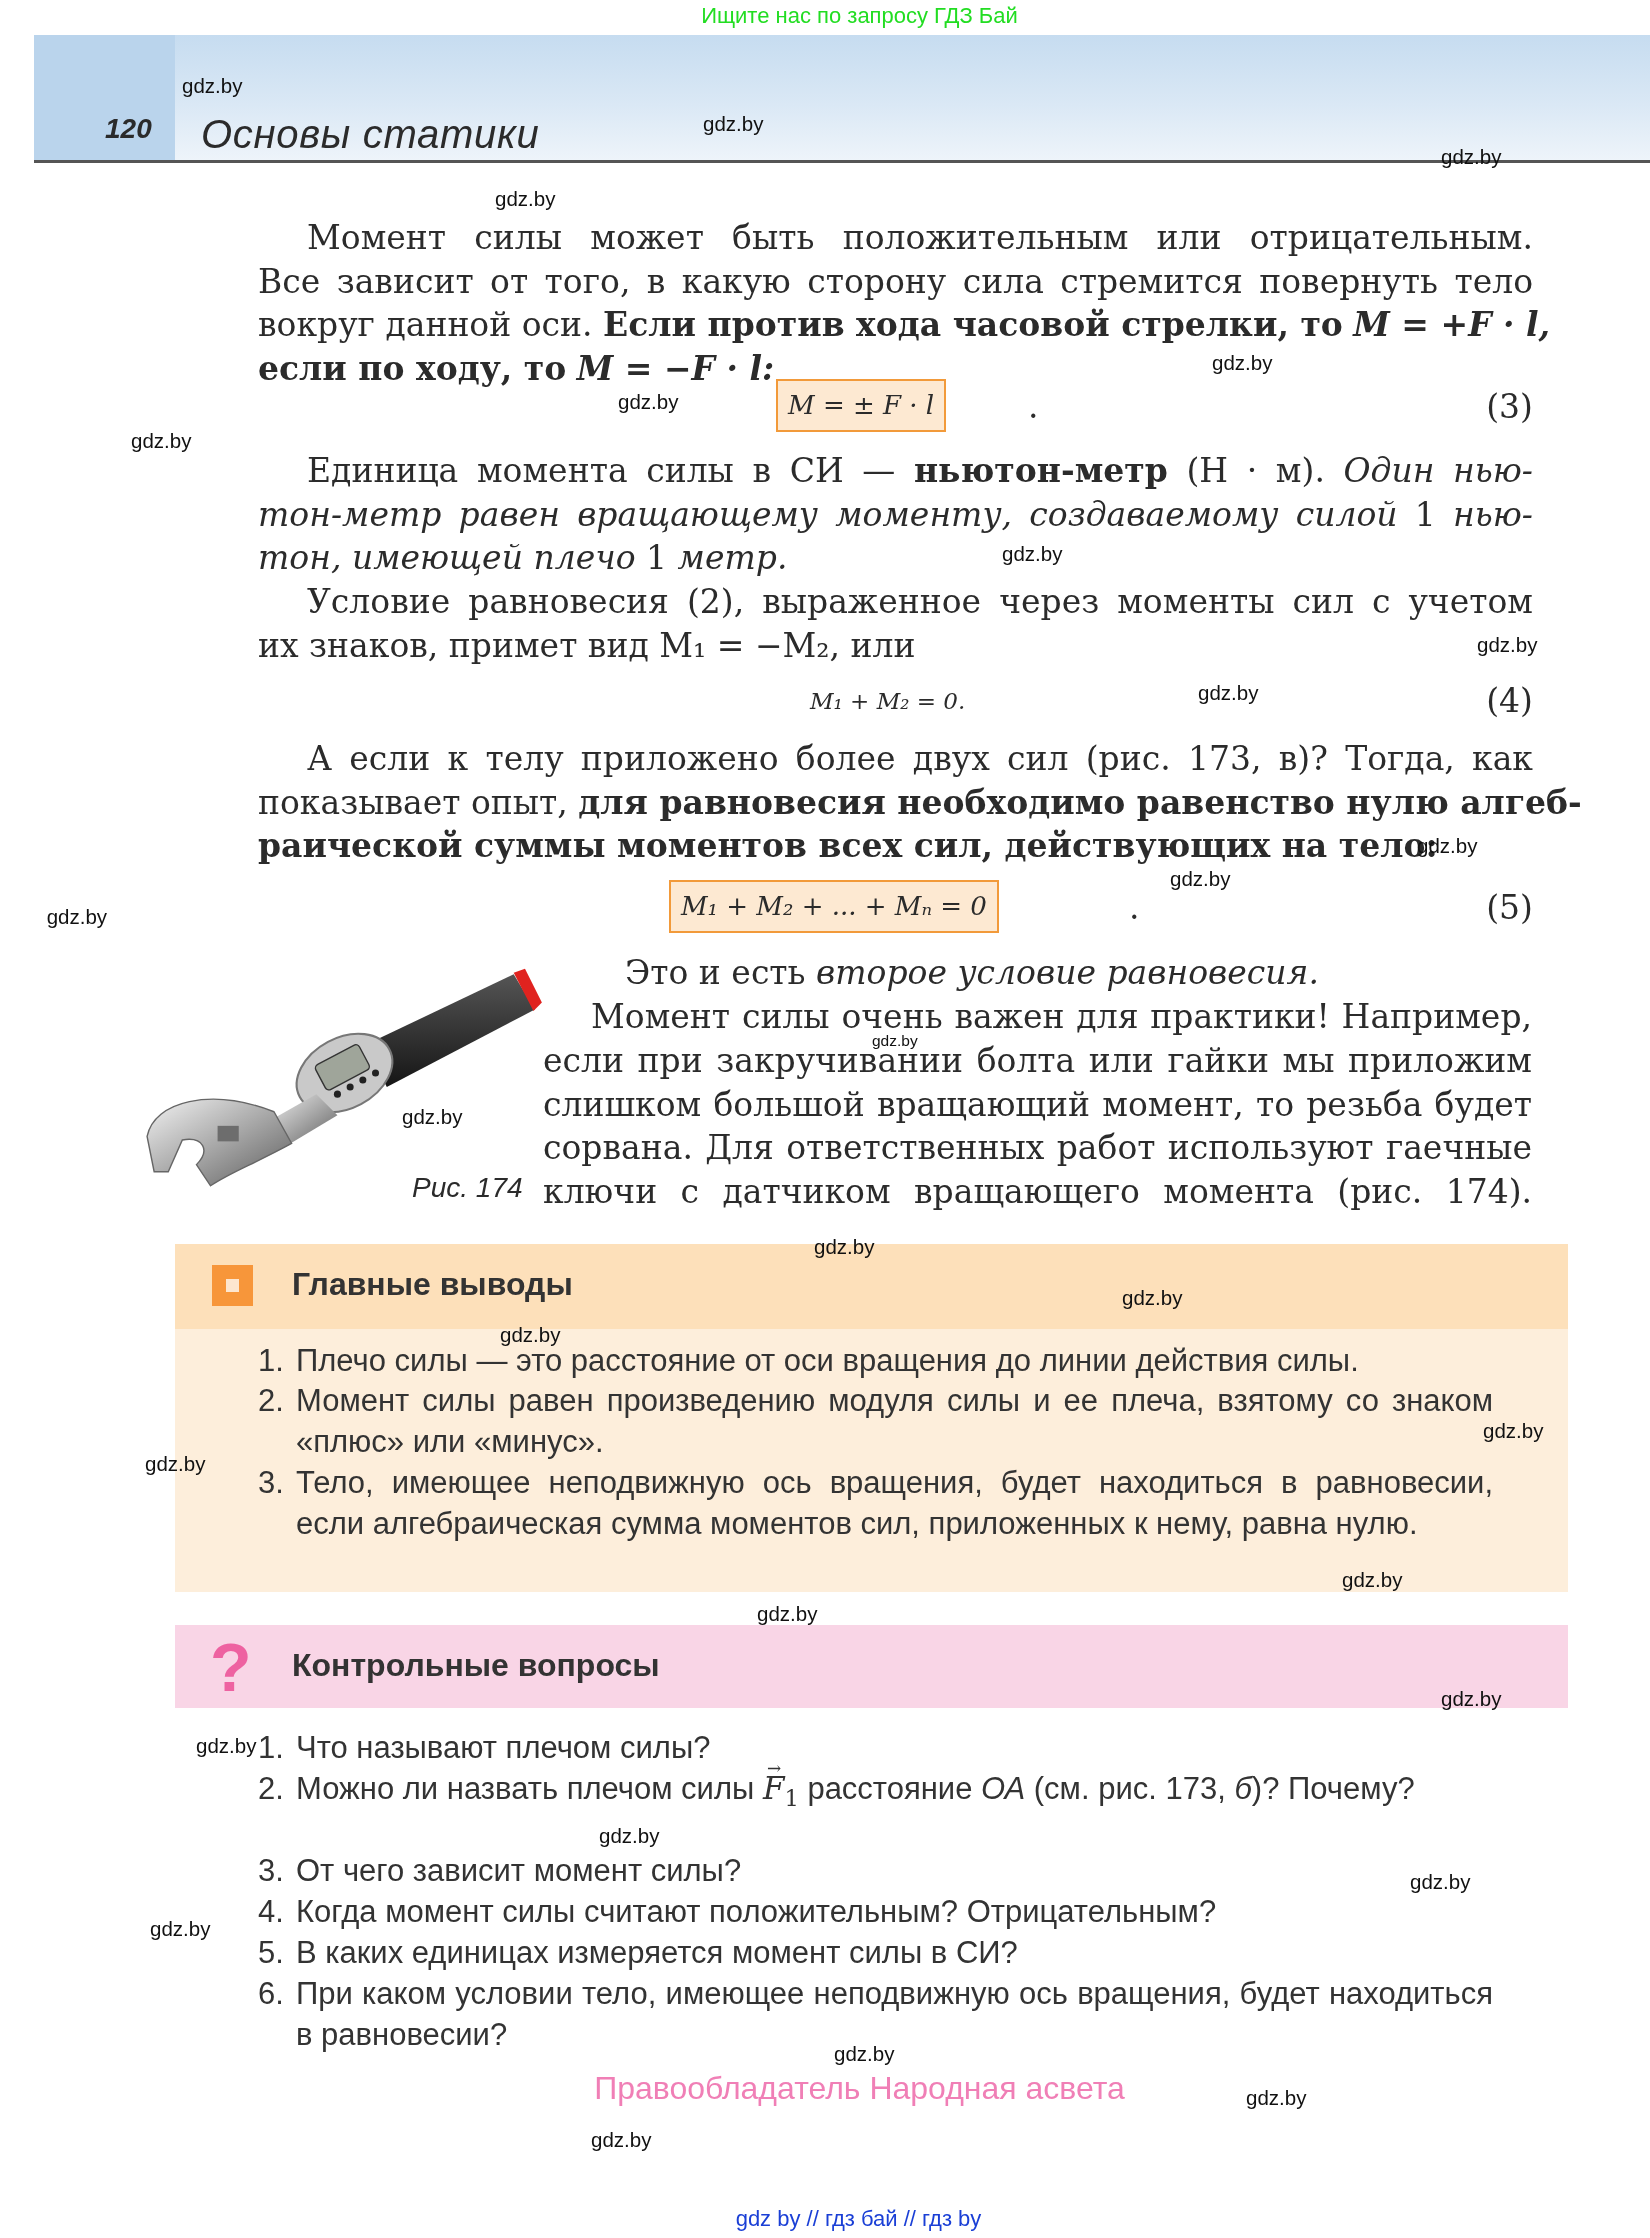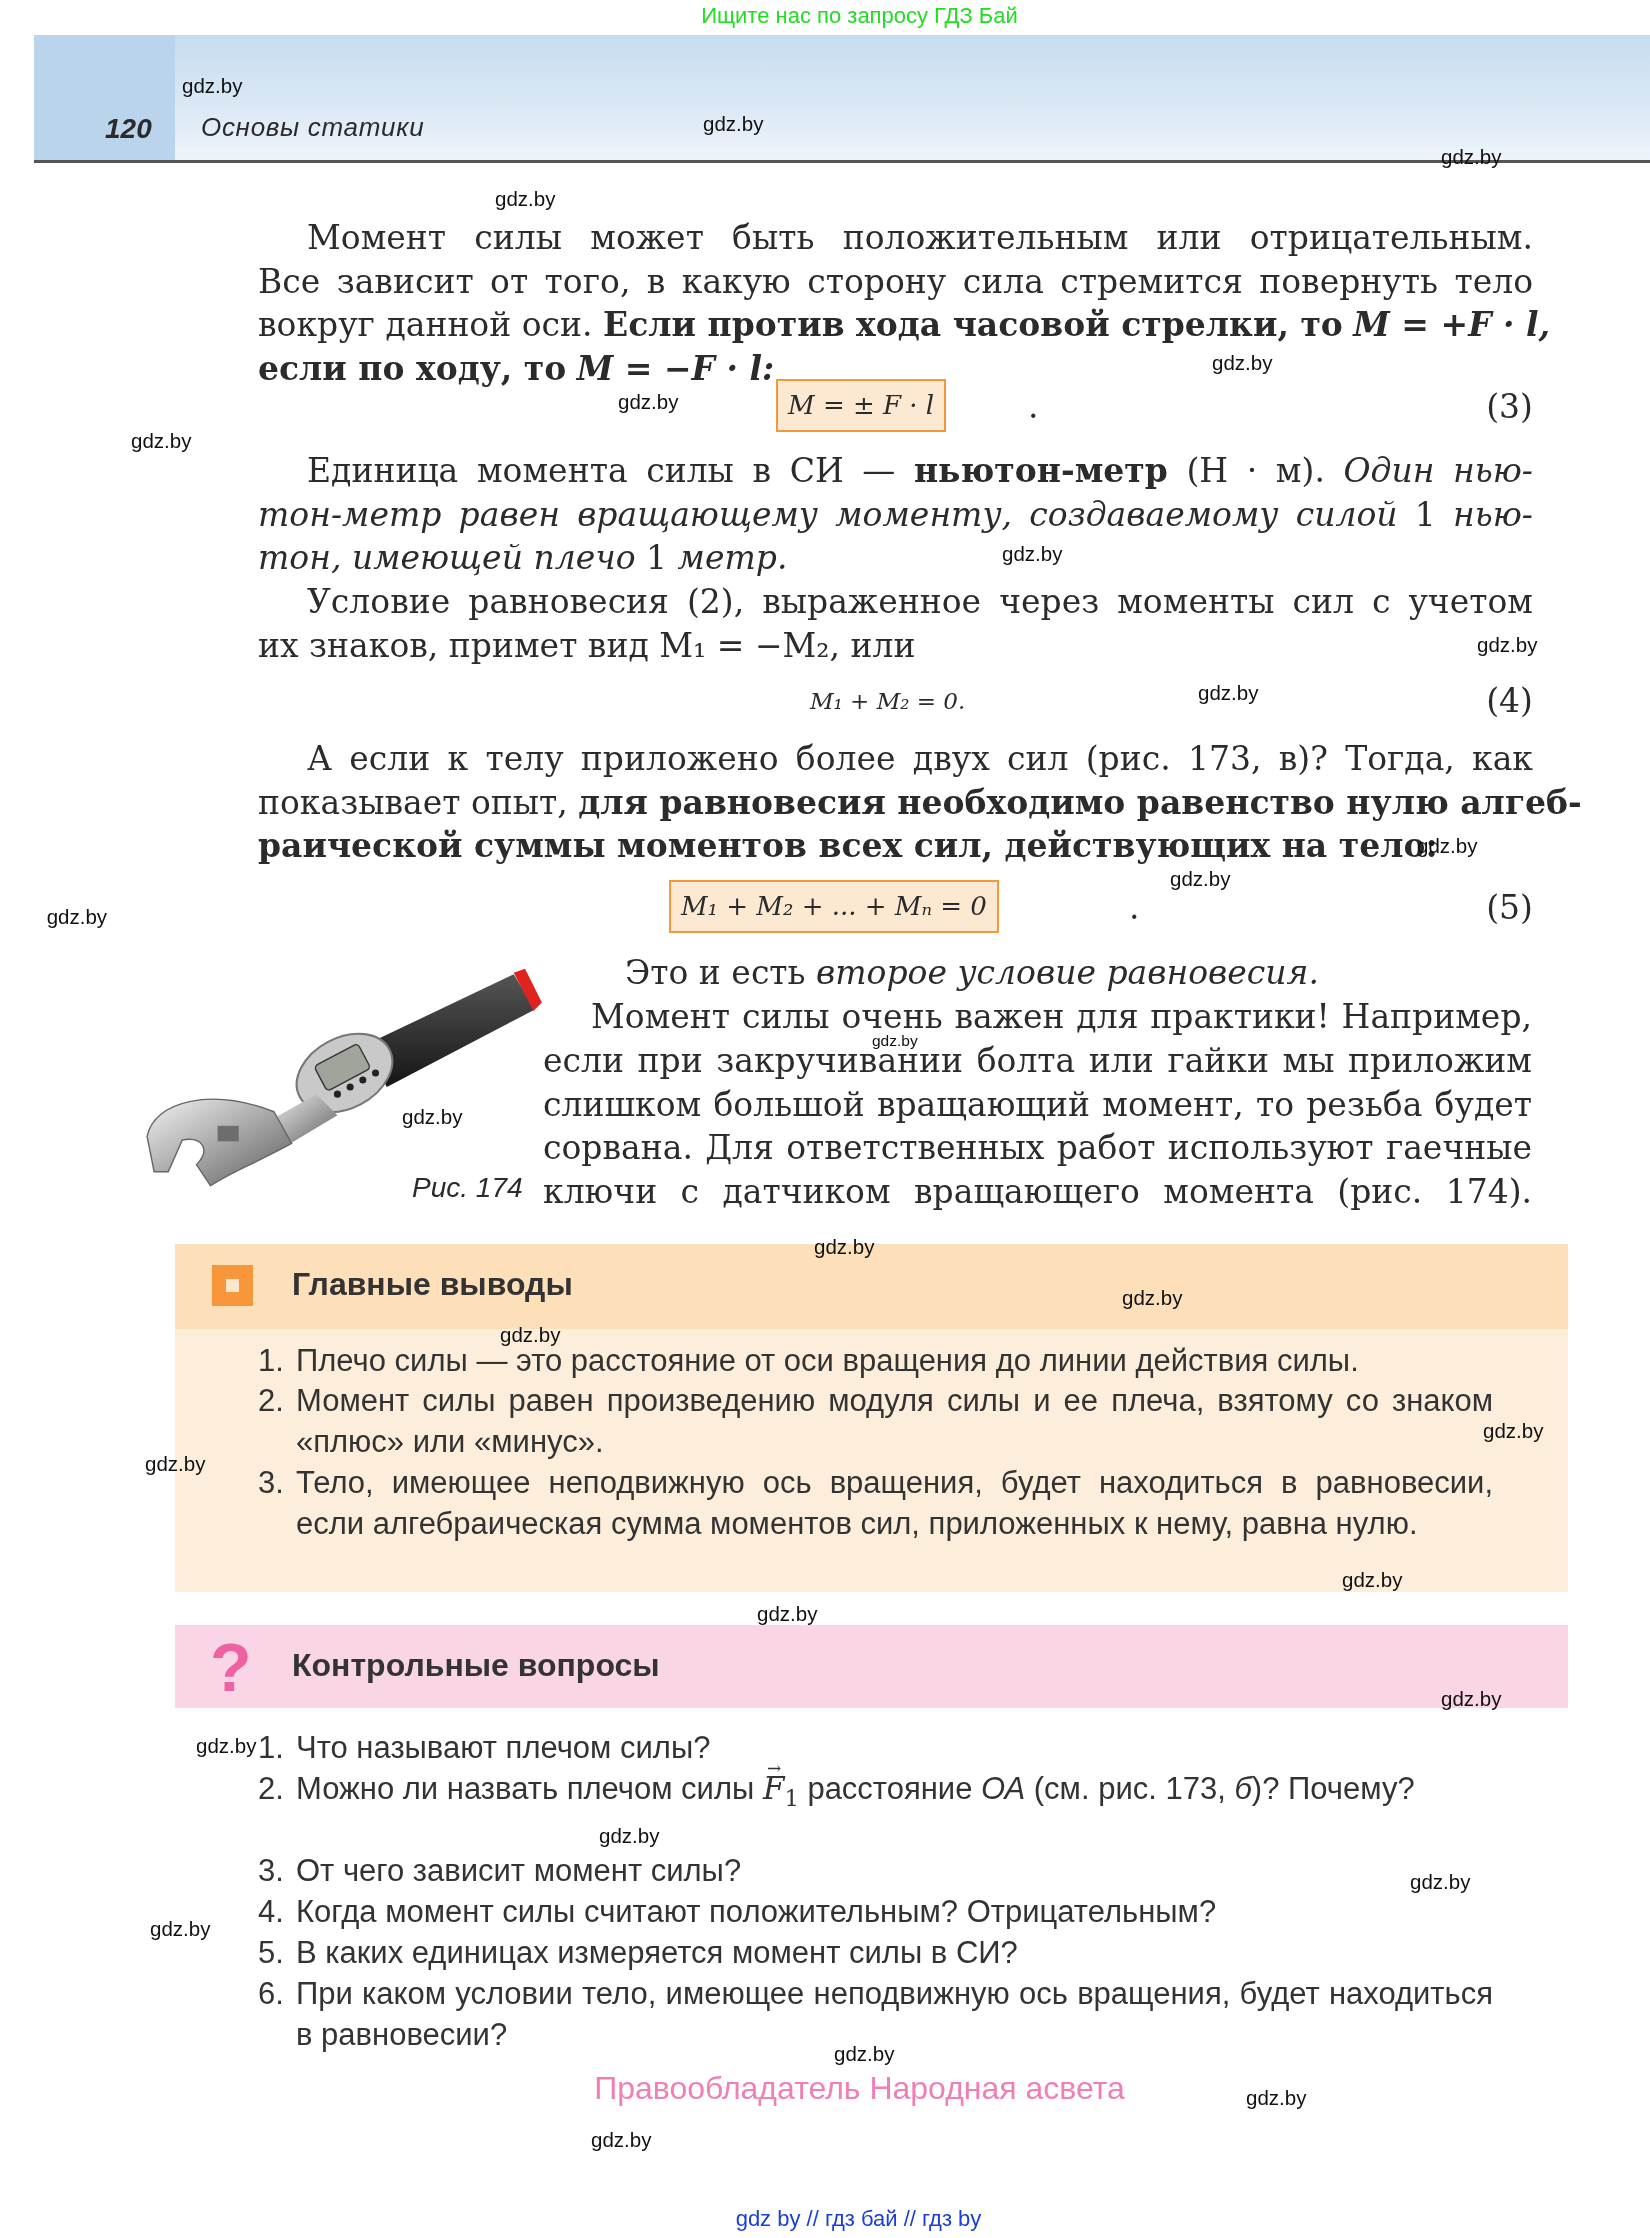--- a/index.html
+++ b/index.html
@@ -13,21 +13,21 @@
     font-family: "Liberation Sans", sans-serif; font-size: 22px; color: #22dd22; line-height: 32px; }
 
   
   .header-band { left: 0; top: 35px; width: 1651px; height: 126px;
     background: linear-gradient(180deg, #c6dcf0 0%, #dae8f5 55%, #eef4fa 100%); }
   .header-left { left: 0; top: 35px; width: 141px; height: 126px; background: #bad4ec; }
   .header-rule { left: 0; top: 160px; width: 1651px; height: 2.8px; background: #555; }
   .page-num { left: 71px; top: 113px; font-family: "Liberation Sans", sans-serif; font-weight: bold;
     font-style: italic; font-size: 28px; color: #2b2b2b; }
   .chapter { left: 167px; top: 112px; font-family: "Liberation Sans", sans-serif; font-style: italic;
-    font-size: 26px; color: #2b2b2b; letter-spacing: 0.7px; }
+    font-size: 40px; color: #2b2b2b; letter-spacing: 0.7px; }
 
   
   .wm { font-family: "Liberation Sans", sans-serif; font-size: 20.5px; color: #111; }
   .wm.small { font-size: 15.5px; }
   .bold { font-weight: bold; }
   .it { font-style: italic; }
   .line { position: absolute; left: 258px; width: 1275px; font-size: 33px; line-height: 44px;
     white-space: nowrap; color: #2b2b2b; text-align-last: justify; text-align: justify; }
   .line.noj { text-align-last: left; }
   .eqnum { position: absolute; right: 118px; font-size: 33px; line-height: 44px; color: #2b2b2b; }

